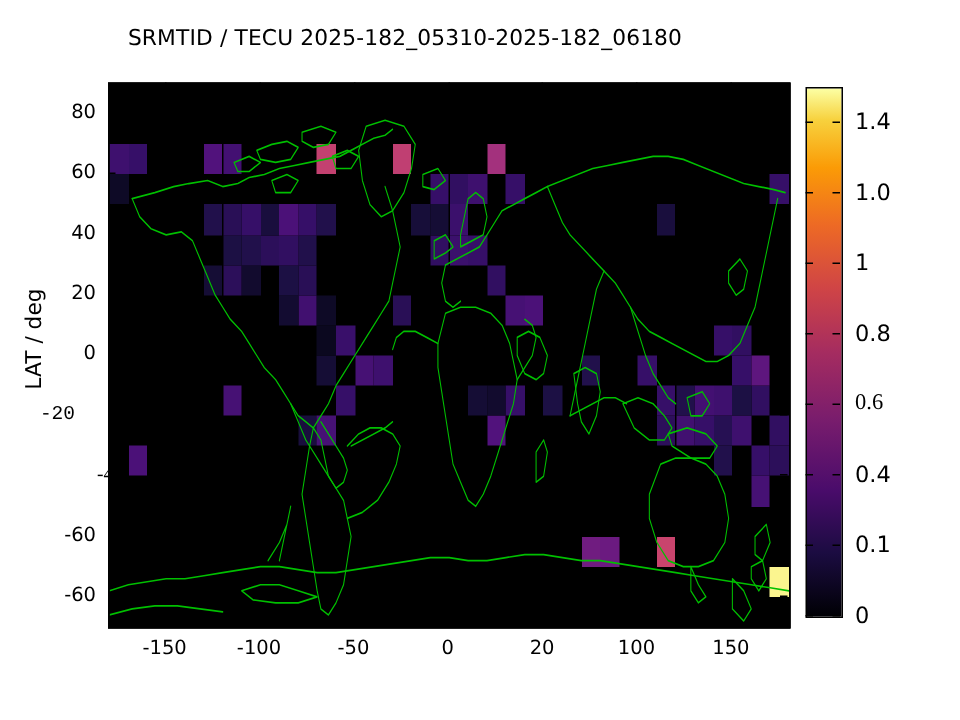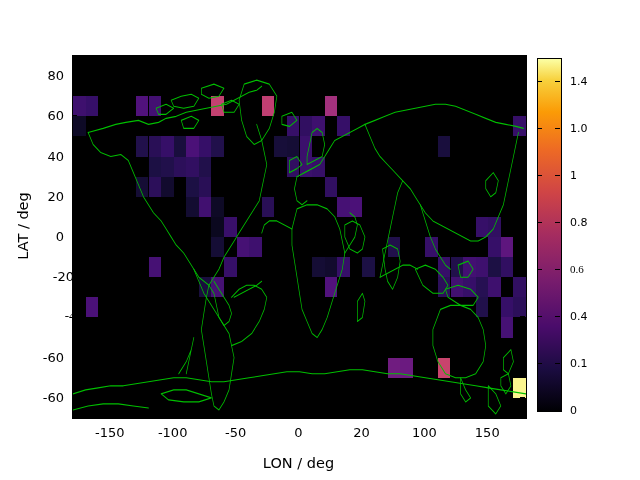--- a/index.html
+++ b/index.html
@@ -97,38 +97,39 @@
       #781c6d 37%,
       #a52c60 50%,
       #cf4446 62%,
       #ed6925 74%,
       #fb9b06 85%,
       #f7d13d 94%,
       #fcffa4 100%);
   }
   .cb-tick {
     position: absolute;
-    font-size: 11px;
+    font-size: 15px;
     color: #000;
     transform: translateY(-50%);
     white-space: nowrap;
   }
   .cb-mark {
     position: absolute;
     width: 5px; height: 1px;
     background: #000;
   }
   .ax-mark-x { position: absolute; width: 1px; height: 5px; background: #000; }
   .ax-mark-y { position: absolute; width: 5px; height: 1px; background: #000; }
 </style>
 </head>
 <body>
 
 <div id="fig">
 
+  <div class="title">SRMTID / TECU 2025-182_05310-2025-182_06180</div>
 
   <div id="plot">
       <div class="cell" style="left: 453px; top: 60.3333px; width: 12.5833px; height: 20.1111px; background: rgb(49, 15, 97);"></div>
       <div class="cell" style="left: 440.417px; top: 60.3333px; width: 12.5833px; height: 20.1111px; background: rgb(54, 15, 104);"></div>
       <div class="cell" style="left: 364.917px; top: 80.4444px; width: 12.5833px; height: 20.1111px; background: rgb(25, 14, 61);"></div>
       <div class="cell" style="left: 440.417px; top: 321.778px; width: 12.5833px; height: 20.1111px; background: rgb(251, 245, 143);"></div>
       <div class="cell" style="left: 364.917px; top: 301.667px; width: 12.5833px; height: 20.1111px; background: rgb(201, 68, 109);"></div>
       <div class="cell" style="left: 327.167px; top: 301.667px; width: 12.5833px; height: 20.1111px; background: rgb(107, 26, 128);"></div>
       <div class="cell" style="left: 314.583px; top: 301.667px; width: 12.5833px; height: 20.1111px; background: rgb(112, 28, 128);"></div>
       <div class="cell" style="left: 427.833px; top: 261.444px; width: 12.5833px; height: 20.1111px; background: rgb(70, 17, 116);"></div>
@@ -267,21 +268,20 @@
         <path d="M0,168 L10,166 L20,165 L30,164 L40,164 L50,163 L60,162 L70,161 L80,160 L90,160 L100,161 L110,162 L120,162 L130,161 L140,160 L150,159 L160,158 L170,157 L180,157 L190,158 L200,158 L210,157 L220,156 L230,156 L240,157 L250,158 L260,158 L270,159 L280,160 L290,161 L300,162 L310,163 L320,164 L330,165 L340,166 L350,167 L360,168"></path>
         <path d="M84,158 L90,152 L94,146 L96,140 L94,146 L92,152 L90,158"></path>
         <path d="M70,168 L80,166 L90,166 L100,168 L110,170 L100,172 L88,172 L76,171 Z"></path>
         <path d="M0,176 L12,174 L24,173 L36,173 L48,174 L60,175"></path>
         <path d="M330,164 L336,168 L340,174 L336,178 L330,174 Z"></path>
       </g>
     </svg>
   </div>
   <div id="plotframe"></div>
 
-  <div class="xlabel">LON / deg</div>
   <div class="ylabel">LAT / deg</div>
 
   <div id="cbar"></div>
 
 <div class="tick-x" style="left: 109.75px; top: 425px;">-150</div>
     <div class="ax-mark-x" style="left: 109.75px; top: 412px;"></div>
     <div class="ax-mark-x" style="left: 109.75px; top: 55px;"></div>
     <div class="tick-x" style="left: 172.667px; top: 425px;">-100</div>
     <div class="ax-mark-x" style="left: 172.667px; top: 412px;"></div>
     <div class="ax-mark-x" style="left: 172.667px; top: 55px;"></div>
@@ -302,21 +302,21 @@
     <div class="ax-mark-x" style="left: 487.25px; top: 55px;"></div>
     <div class="tick-y" style="left: 26px; width: 38px; top: 396.889px;">-60</div>
     <div class="ax-mark-y" style="left: 72px; top: 396.889px;"></div>
     <div class="ax-mark-y" style="left: 520px; top: 396.889px;"></div>
     <div class="tick-y" style="left: 26px; width: 38px; top: 356.667px;">-60</div>
     <div class="ax-mark-y" style="left: 72px; top: 356.667px;"></div>
     <div class="ax-mark-y" style="left: 520px; top: 356.667px;"></div>
     <div class="tick-y" style="left: 44px; width: 38px; top: 316.444px; font-family: Liberation Serif, serif;">-40</div>
     <div class="ax-mark-y" style="left: 72px; top: 316.444px;"></div>
     <div class="ax-mark-y" style="left: 520px; top: 316.444px;"></div>
-    <div class="tick-y" style="left: 36px; width: 38px; top: 276.222px;">-20</div>
+    <div class="tick-y" style="left: 12px; width: 38px; top: 276.222px; font-family: Liberation Mono, monospace;">-20</div>
     <div class="ax-mark-y" style="left: 72px; top: 276.222px;"></div>
     <div class="ax-mark-y" style="left: 520px; top: 276.222px;"></div>
     <div class="tick-y" style="left: 26px; width: 38px; top: 236px;">0</div>
     <div class="ax-mark-y" style="left: 72px; top: 236px;"></div>
     <div class="ax-mark-y" style="left: 520px; top: 236px;"></div>
     <div class="tick-y" style="left: 26px; width: 38px; top: 195.778px;">20</div>
     <div class="ax-mark-y" style="left: 72px; top: 195.778px;"></div>
     <div class="ax-mark-y" style="left: 520px; top: 195.778px;"></div>
     <div class="tick-y" style="left: 26px; width: 38px; top: 155.556px;">40</div>
     <div class="ax-mark-y" style="left: 72px; top: 155.556px;"></div>

